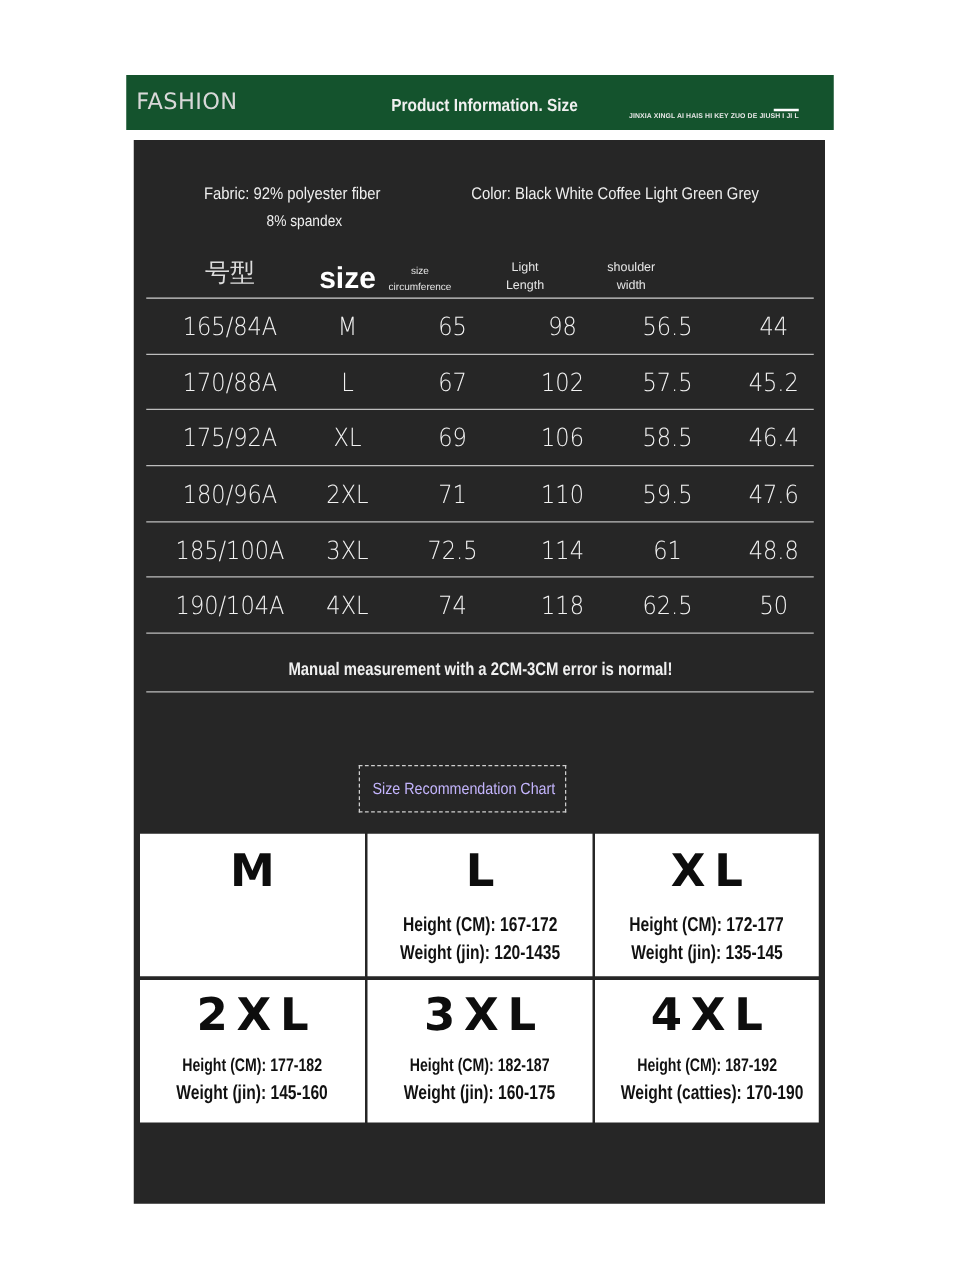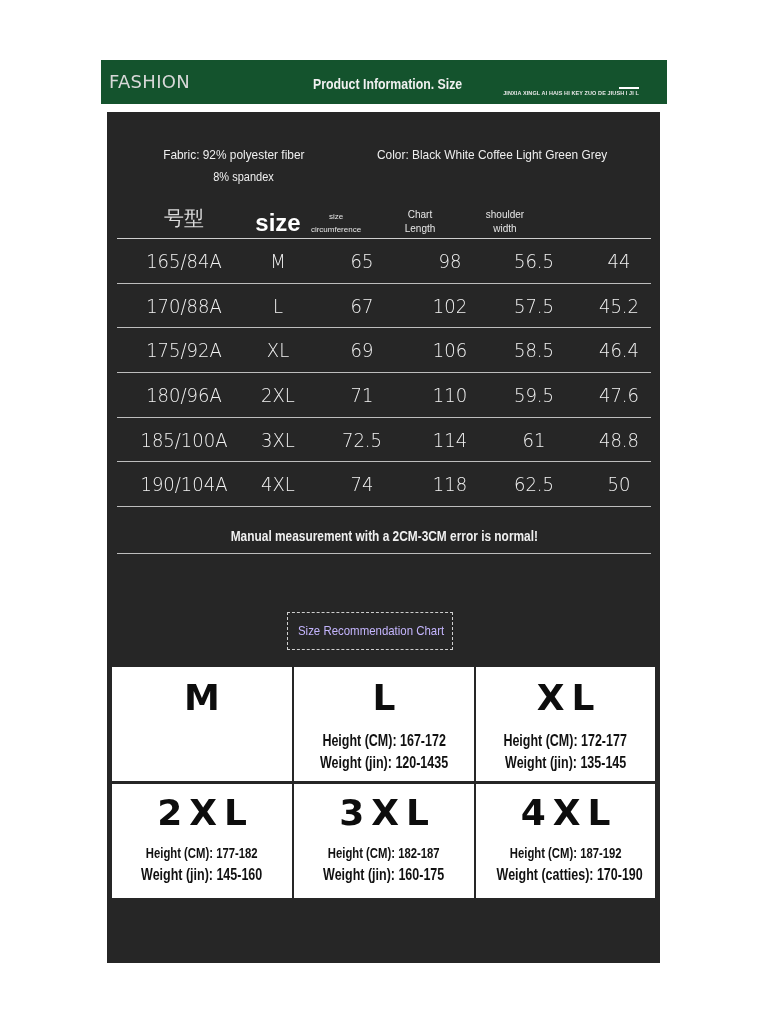--- a/index.html
+++ b/index.html
@@ -135,21 +135,21 @@
 
     <div class="size-table">
       <div class="thead">
         <div class="th cn c1">号型</div>
         <div class="th big c2">size</div>
         <div class="th tiny c4">
           <div>size</div>
           <div>circumference</div>
         </div>
         <div class="th c5">
-          <div>Chart</div>
+          <div>Light</div>
           <div>Length</div>
         </div>
         <div class="th c6">
           <div>shoulder</div>
           <div>width</div>
         </div>
       </div>
 
       <div class="trow">
         <div class="td c1">165/84A</div>

